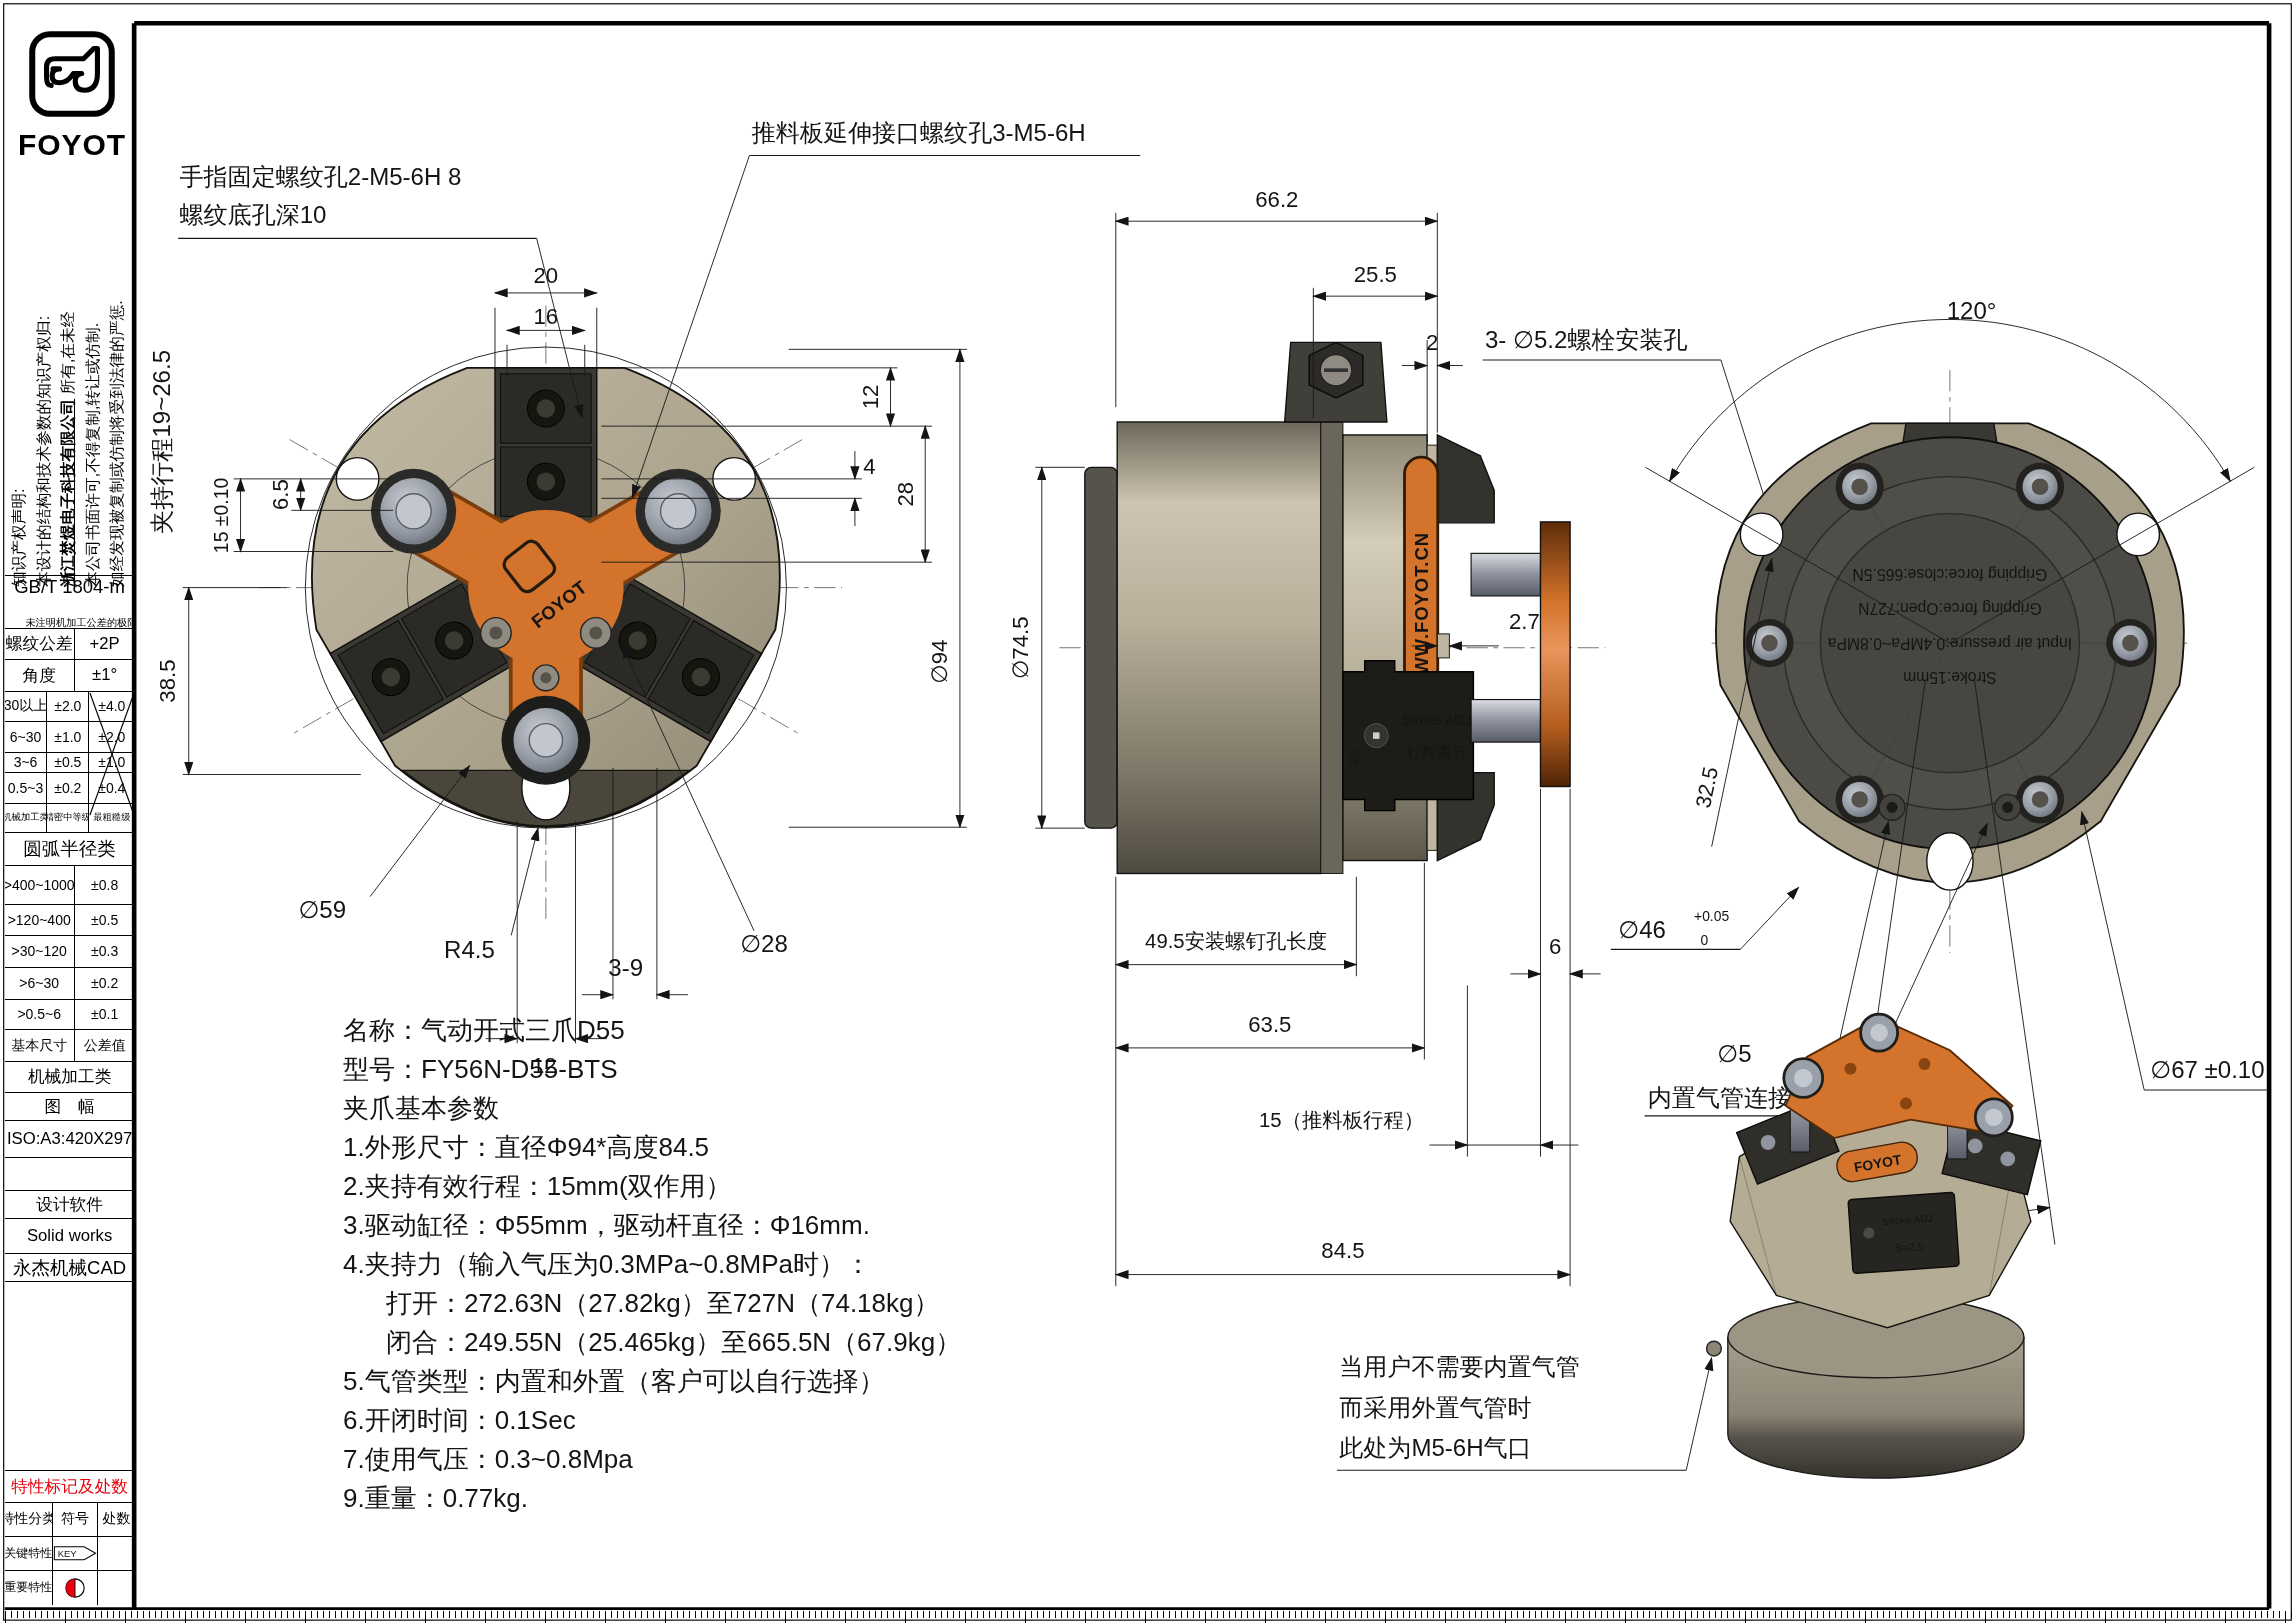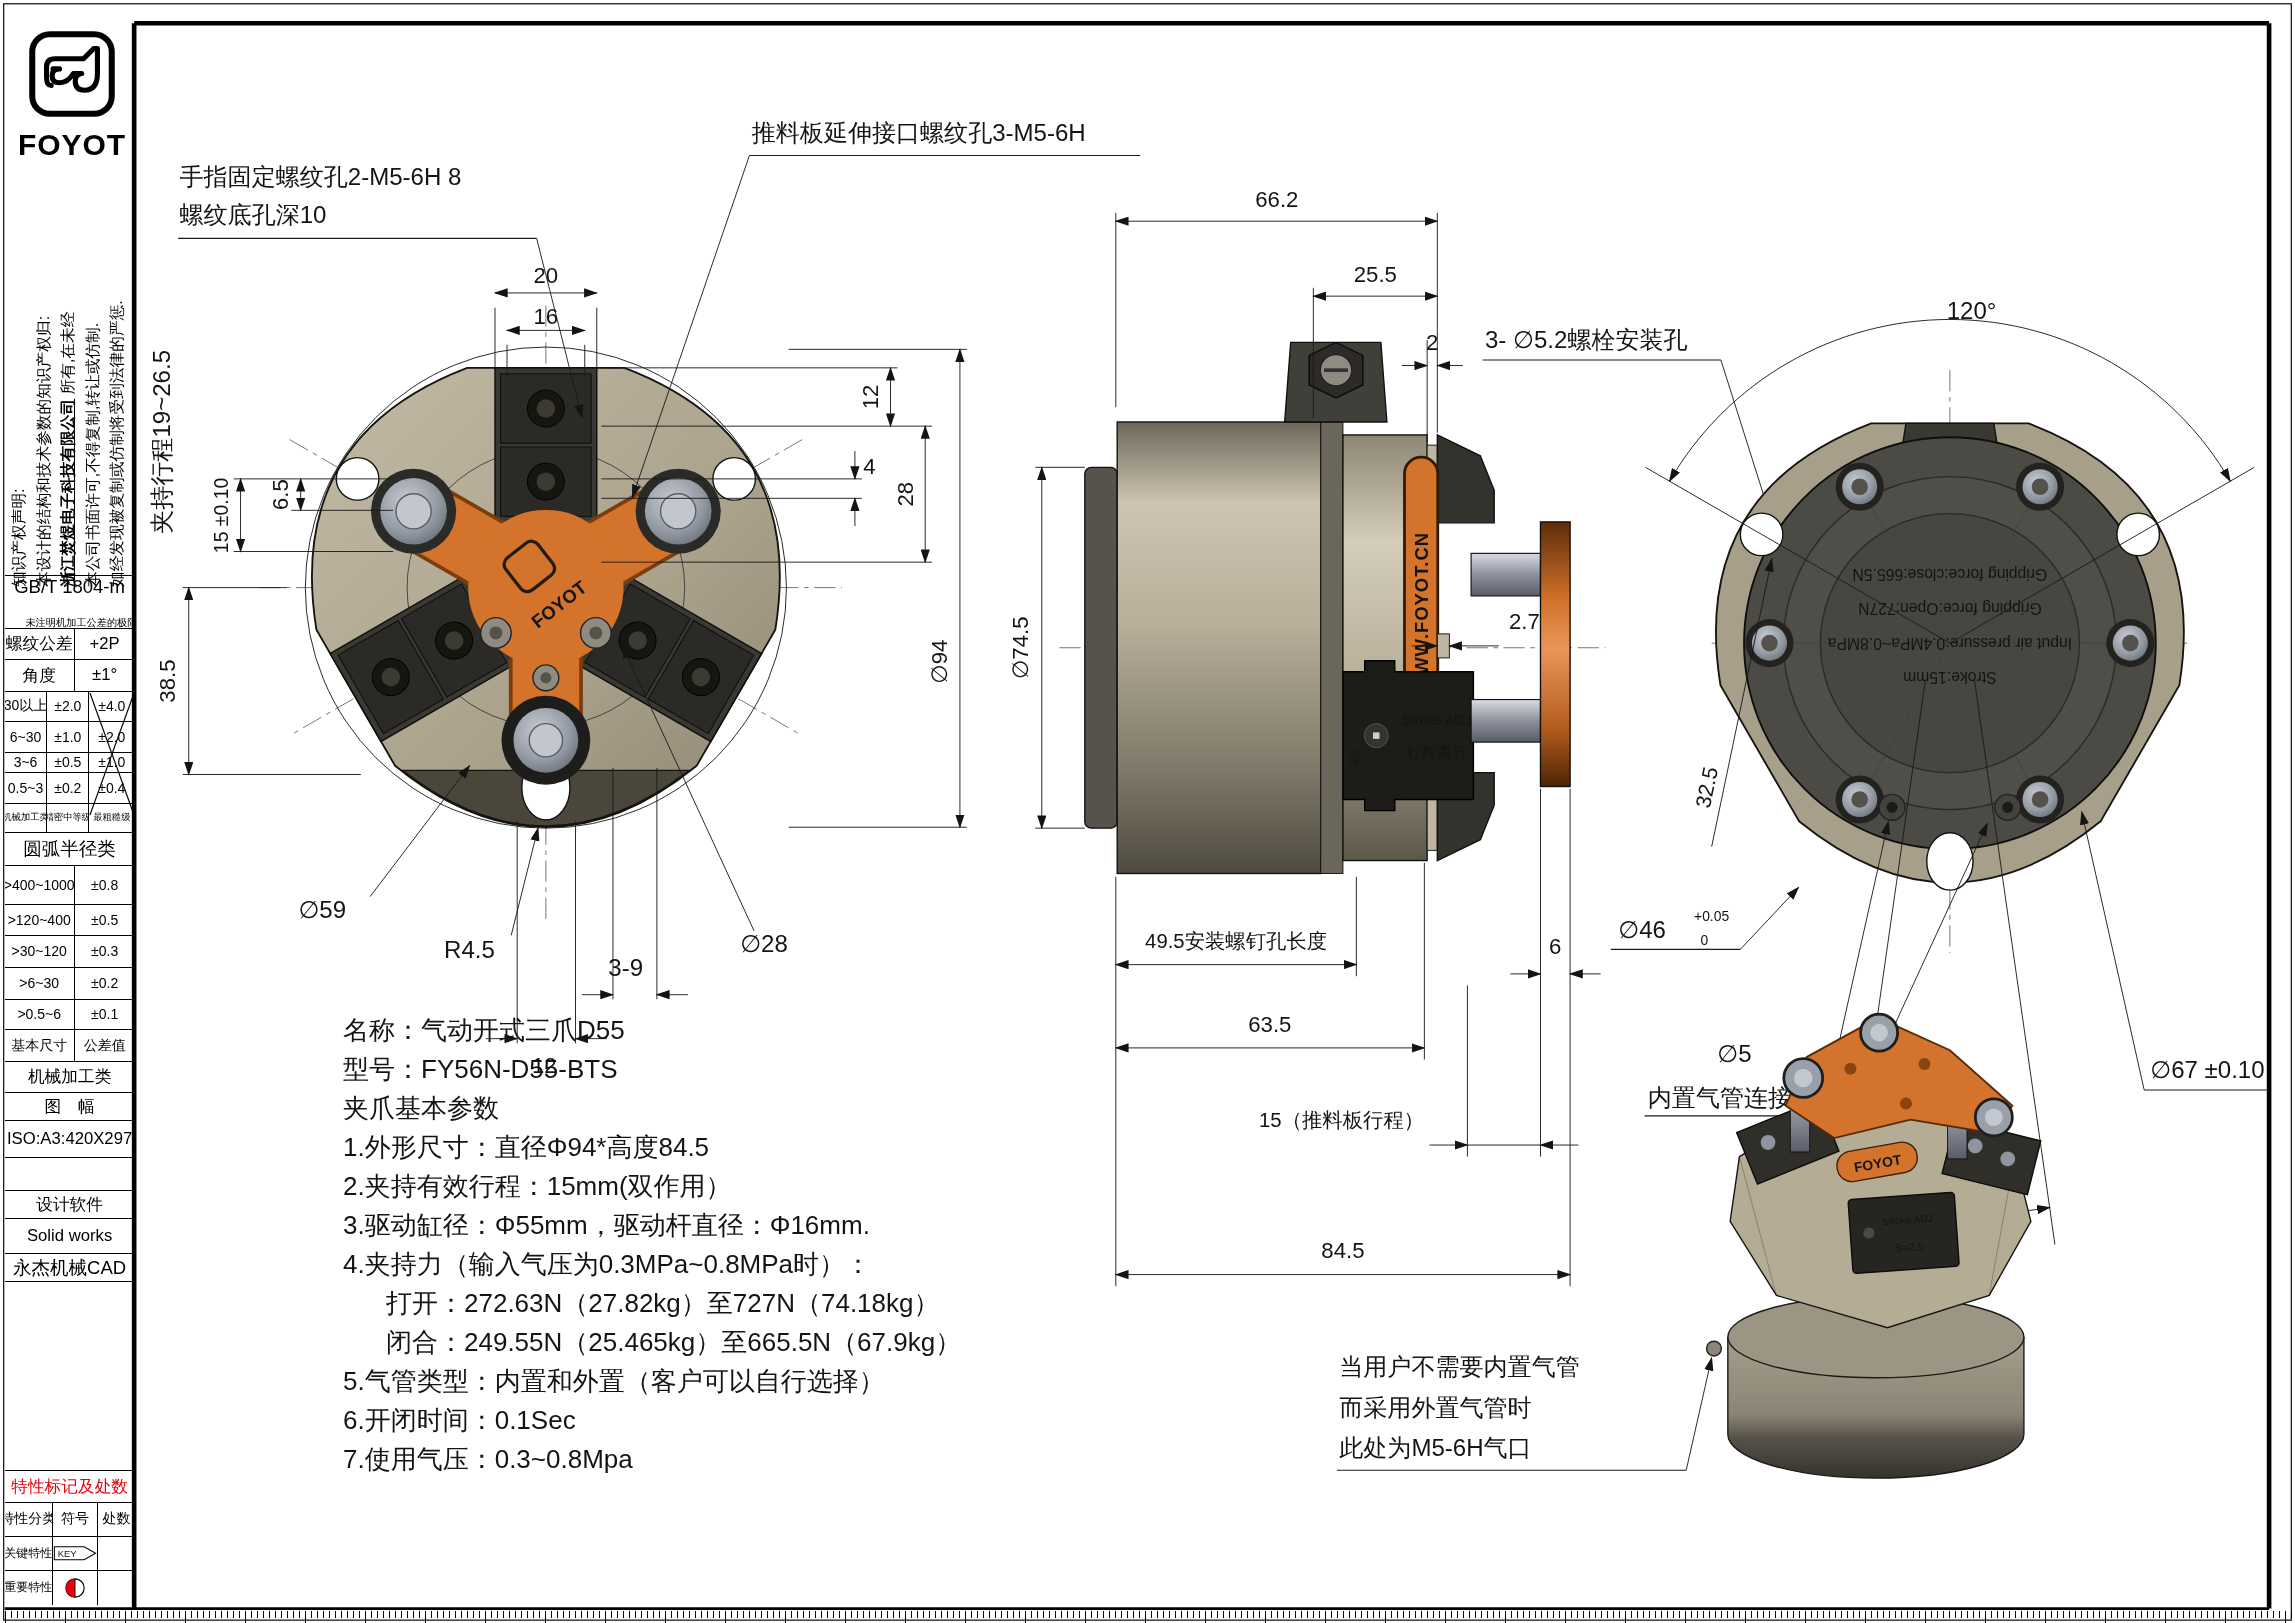--- a/index.html
+++ b/index.html
@@ -612,17 +612,18 @@
     <div>夹爪基本参数</div>
     <div>1.外形尺寸：直径Φ94*高度84.5</div>
     <div>2.夹持有效行程：15mm(双作用）</div>
     <div>3.驱动缸径：Φ55mm，驱动杆直径：Φ16mm.</div>
     <div>4.夹持力（输入气压为0.3MPa~0.8MPa时）：</div>
     <div class="ind">打开：272.63N（27.82kg）至727N（74.18kg）</div>
     <div class="ind">闭合：249.55N（25.465kg）至665.5N（67.9kg）</div>
     <div>5.气管类型：内置和外置（客户可以自行选择）</div>
     <div>6.开闭时间：0.1Sec</div>
     <div>7.使用气压：0.3~0.8Mpa</div>
+    <div>9.重量：0.77kg.</div>
   </div>
 
   <div id="ruler"></div>
 </div>
 
 
 </body></html>

